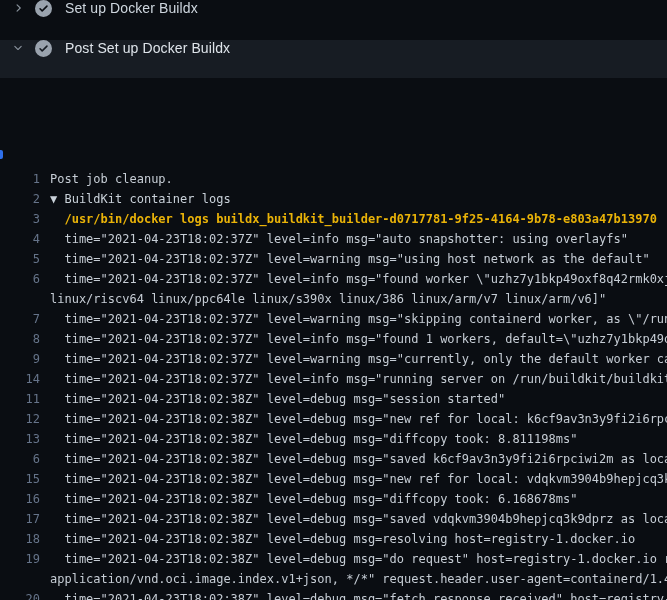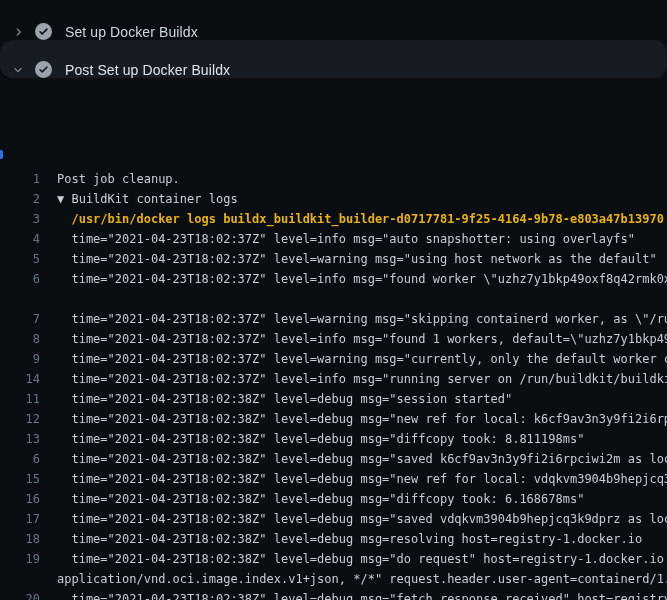--- a/index.html
+++ b/index.html
@@ -3,25 +3,25 @@
 <meta charset="utf-8">
 <style>
   html,body{margin:0;padding:0;background:#0a0d12;}
   .screen{
     position:relative;width:667px;height:600px;overflow:hidden;
     background:#0a0d12;font-family:"Liberation Sans",sans-serif;
   }
   
   .steps{position:absolute;top:0;left:0;width:667px;}
   .step{
-    height:40px;display:flex;align-items:flex-end;
+    height:40px;display:flex;align-items:flex-start;
     padding-left:12px;cursor:pointer;box-sizing:border-box;
   }
   .step.expanded{
-    height:38px;background:#171c23;border-radius:13px;
+    height:38px;background:#171c23;border-radius:0;
   }
   .chev{width:12px;height:16px;display:flex;align-items:center;flex:none;color:#8b949e;}
   .chev svg{width:12px;height:12px;fill:#8b949e;}
   .check{margin-left:11px;width:17px;height:17px;flex:none;}
   .check svg{width:17px;height:17px;fill:#9aa3ae;}
   .step-label{
     margin-left:13px;font-size:14px;font-weight:400;color:#ced6de;
     letter-spacing:.1px;white-space:nowrap;
   }
   .step.expanded .step-label{color:#dee4ea;}
@@ -34,21 +34,21 @@
   .log{
     position:absolute;top:158px;left:0;width:900px;padding-top:11px;
     font-family:"DejaVu Sans Mono","Liberation Mono",monospace;
     font-size:12px;
   }
   .row{display:flex;height:20px;line-height:20px;}
   .num{
     width:40px;flex:none;text-align:right;color:#66748a;
     user-select:none;cursor:pointer;
   }
-  .txt{margin-left:17px;white-space:pre;color:#c6cdd5;}
+  .txt{margin-left:10px;white-space:pre;color:#c6cdd5;}
   .row.command .txt{color:#eab308;font-weight:bold;}
   .row.group .txt{color:#c9d1d9;cursor:pointer;text-align:center;}
 </style>
 </head>
 <body>
 
 <div class="screen">
 
   <div class="steps">
 
@@ -106,20 +106,21 @@
       <div class="row plain">
       <span class="num">5</span>
       <span class="txt">  time="2021-04-23T18:02:37Z" level=warning msg="using host network as the default"</span>
     </div>
       <div class="row plain">
       <span class="num">6</span>
       <span class="txt">  time="2021-04-23T18:02:37Z" level=info msg="found worker \"uzhz7y1bkp49oxf8q42rmk0xjd\", has support for platforms: [linux/amd64 linux/arm64</span>
     </div>
       <div class="row plain">
       <span class="num"></span>
+      <span class="txt">linux/riscv64 linux/ppc64le linux/s390x linux/386 linux/arm/v7 linux/arm/v6]"</span>
     </div>
       <div class="row plain">
       <span class="num">7</span>
       <span class="txt">  time="2021-04-23T18:02:37Z" level=warning msg="skipping containerd worker, as \"/run/containerd/containerd.sock\" does not exist"</span>
     </div>
       <div class="row plain">
       <span class="num">8</span>
       <span class="txt">  time="2021-04-23T18:02:37Z" level=info msg="found 1 workers, default=\"uzhz7y1bkp49oxf8q42rmk0xjd\""</span>
     </div>
       <div class="row plain">

